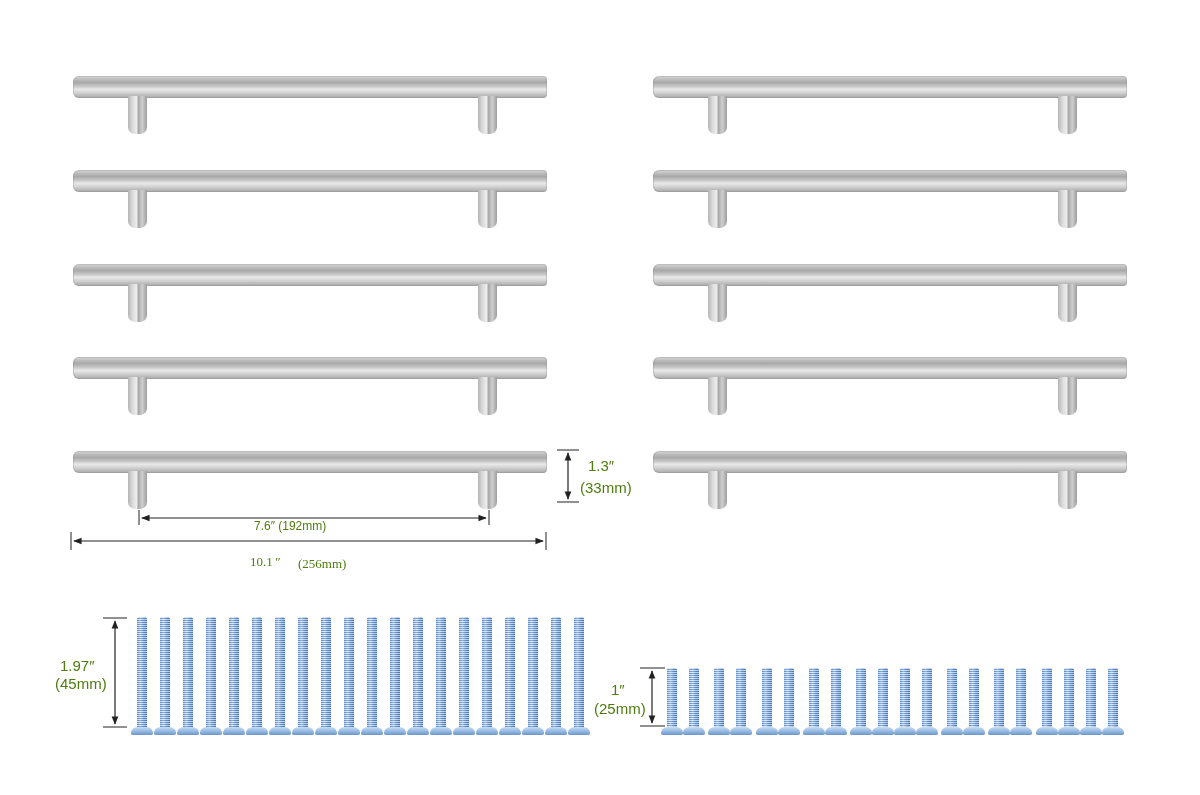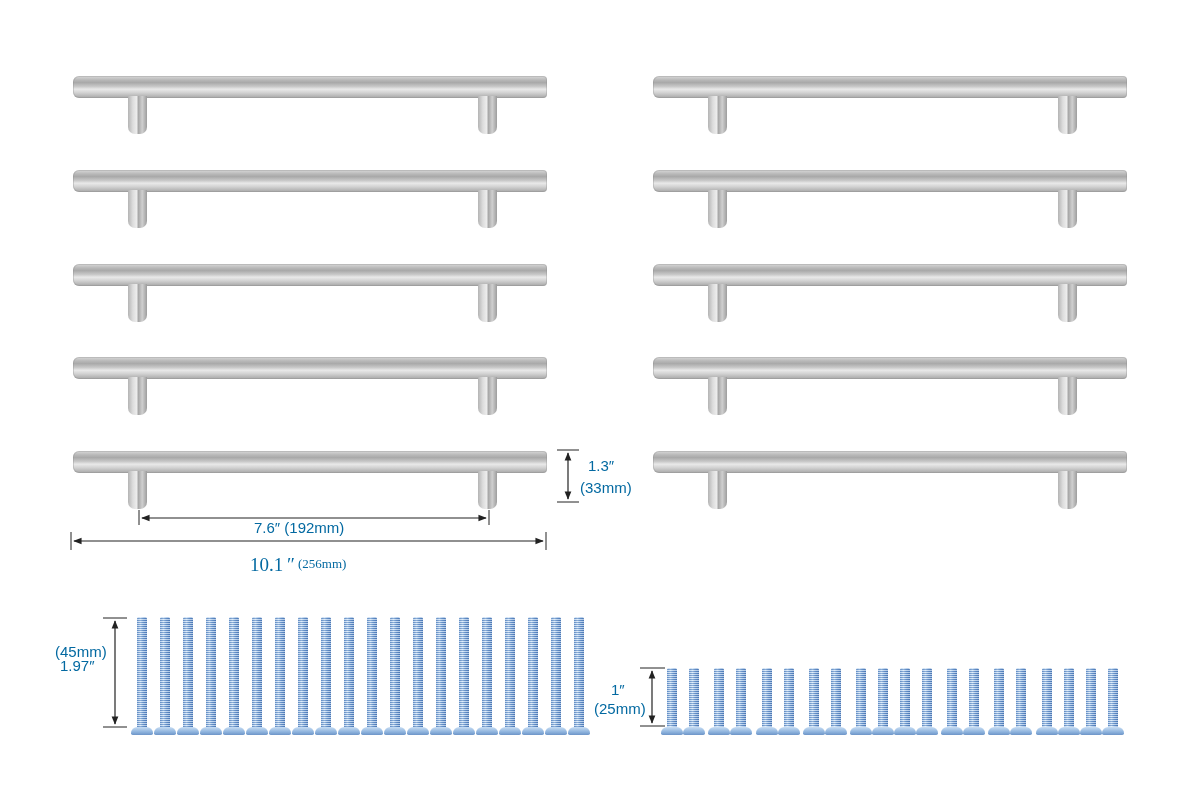--- a/index.html
+++ b/index.html
@@ -12,22 +12,22 @@
       background: linear-gradient(to bottom, #d9d9d9 0%, #b8b8b8 18%, #a9a9a9 30%, #c9c9c9 48%, #e9e9e9 60%, #d2d2d2 76%, #a6a6a6 100%);
       box-shadow: inset 0 0 0 1px rgba(140,140,140,0.35);
     }
     .post {
       position: absolute; top: 20px; width: 19px; height: 38px;
       border-radius: 0 0 7px 7px;
       background: linear-gradient(to right, #b4b4b4 0%, #dcdcdc 25%, #ececec 45%, #a8a8a8 55%, #cfcfcf 75%, #9d9d9d 100%);
     }
     .post.l { left: 55px; }
     .post.r { left: 405px; }
-    .dim-text { position: absolute; color: #0369a1; font-size: 15px; white-space: nowrap; text-align: right; }
-    .dim-text.serif { font-family: "Liberation Serif", serif; font-size: 19px; }
+    .dim-text { position: absolute; color: #4d7c0f; font-size: 15px; white-space: nowrap; text-align: right; }
+    .dim-text.serif { font-family: "Liberation Serif", serif; font-size: 13px; }
     .screw { position: absolute; }
     .shank {
       position: absolute; left: 50%; transform: translateX(-50%); top: 0;
       width: 10px; bottom: 7px;
       background:
         repeating-linear-gradient(to bottom, rgba(255,255,255,0.55) 0 1px, rgba(60,100,160,0.35) 1px 2px),
         linear-gradient(to right, #6e9ed6 0%, #b9d6f4 35%, #7aa8dd 60%, #4f7fbf 100%);
       border-radius: 2px 2px 0 0;
     }
     .head {
@@ -126,27 +126,27 @@
   <g>
     <line x1="640" y1="668" x2="665" y2="668" stroke="#222" stroke-width="1"></line>
     <line x1="640" y1="726" x2="665" y2="726" stroke="#222" stroke-width="1"></line>
     <line x1="652" y1="671" x2="652" y2="723" stroke="#222" stroke-width="1.2" marker-start="url(#arr)" marker-end="url(#arr)"></line>
   </g>
 </svg>
 
 <div class="dim-text" style="left:588px; top:457px;">1.3″</div>
 <div class="dim-text" style="left:580px; top:479px;">(33mm)</div>
 
-<div class="dim-text" style="left:254px; top:519px; font-size:15px;">7.6″  (192mm)</div>
+<div class="dim-text" style="left:254px; top:519px; font-size:12px;">7.6″  (192mm)</div>
 
 <div class="dim-text serif" style="left:250px; top:554px;">10.1 ″</div>
 <div class="dim-text" style="left:298px; top:556px; font-size:13px;font-family:Liberation Serif, serif;">(256mm)</div>
 
 <div class="dim-text" style="left:60px; top:657px;">1.97″</div>
-<div class="dim-text" style="left:55px; top:643px;">(45mm)</div>
+<div class="dim-text" style="left:55px; top:675px;">(45mm)</div>
 
 <div class="dim-text" style="left:611px; top:681px;">1″</div>
 <div class="dim-text" style="left:594px; top:700px;">(25mm)</div>
 
 <div>
   <div class="screw" style="left:131px; top:617px; width:22px; height:118px;">
       <div class="shank"></div>
       <div class="head"></div>
     </div>
   <div class="screw" style="left:154px; top:617px; width:22px; height:118px;">

